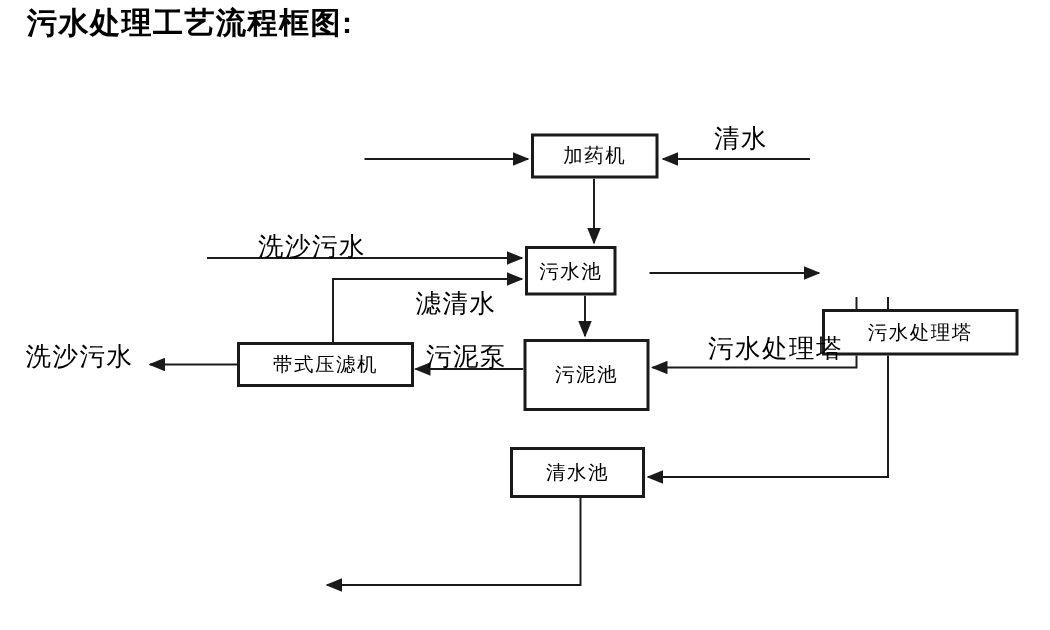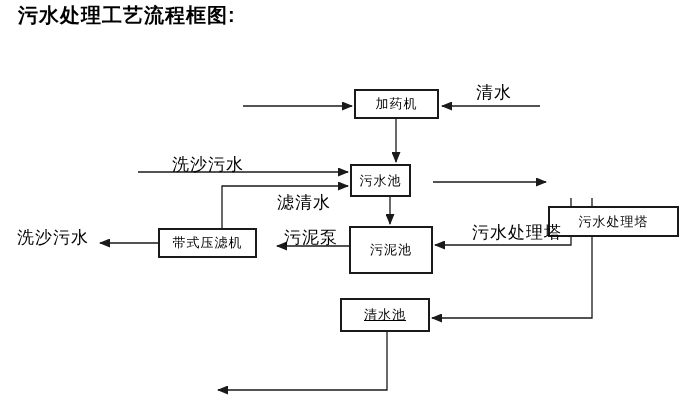--- a/index.html
+++ b/index.html
@@ -73,23 +73,23 @@
   </svg>
 
   <div class="node" style="left:354px;top:89px;width:85px;height:30px;">加药机</div>
 
   <div class="node" style="left:350px;top:164px;width:61px;height:33px;">污水池</div>
 
   <div class="node" style="left:548px;top:167px;width:131px;height:31px;margin-top:39px;">污水处理塔</div>
 
   <div class="node" style="left:349px;top:226px;width:84px;height:48px;">污泥池</div>
 
-  <div class="node" style="left:158px;top:228px;width:99px;height:30px;">带式压滤机</div>
+  <div class="node" style="left:158px;top:228px;width:118px;height:30px;">带式压滤机</div>
 
-  <div class="node" style="left:340px;top:298px;width:90px;height:34px;text-decoration:underline;">清水池</div>
+  <div class="node" style="left:340px;top:298px;width:90px;height:34px;">清水池</div>
 
 
   <div class="flabel" style="left:476px;top:81px;">清水</div>
 
   <div class="flabel" style="left:172px;top:153px;">洗沙污水</div>
 
 
   <div class="flabel" style="left:257px;top:191px;margin-left:20px;">滤清水</div>
 
   <div class="flabel" style="left:284px;top:226px;">污泥泵</div>

